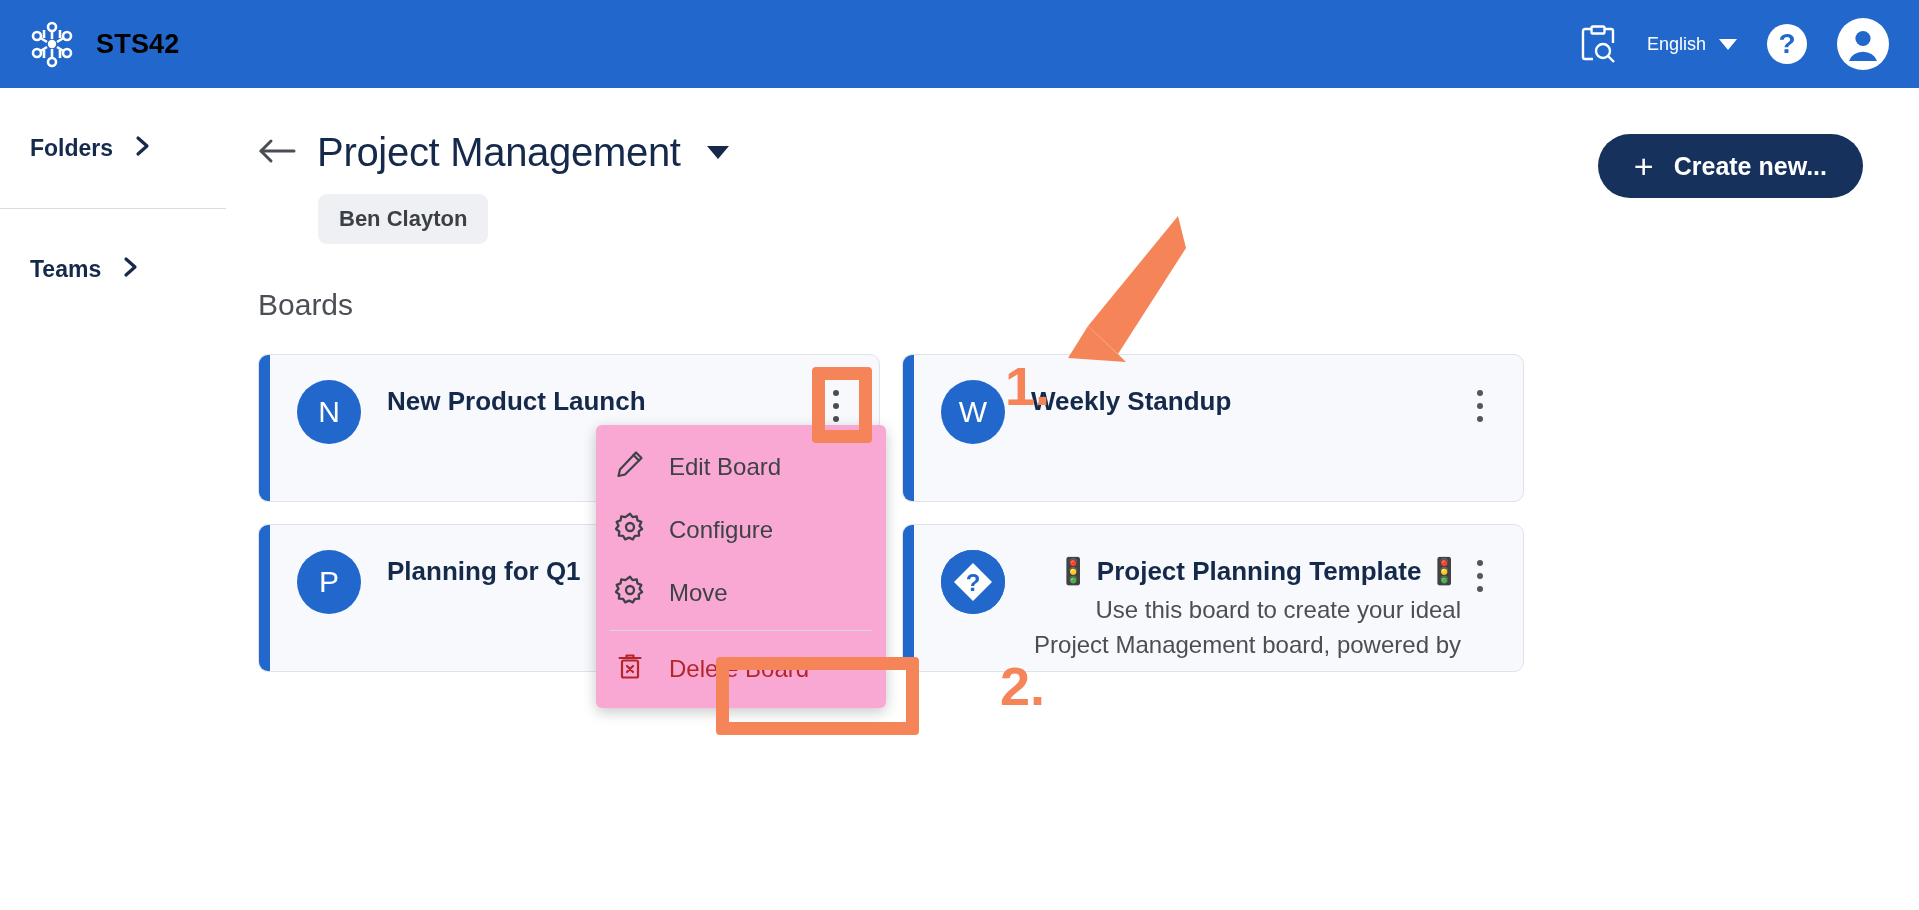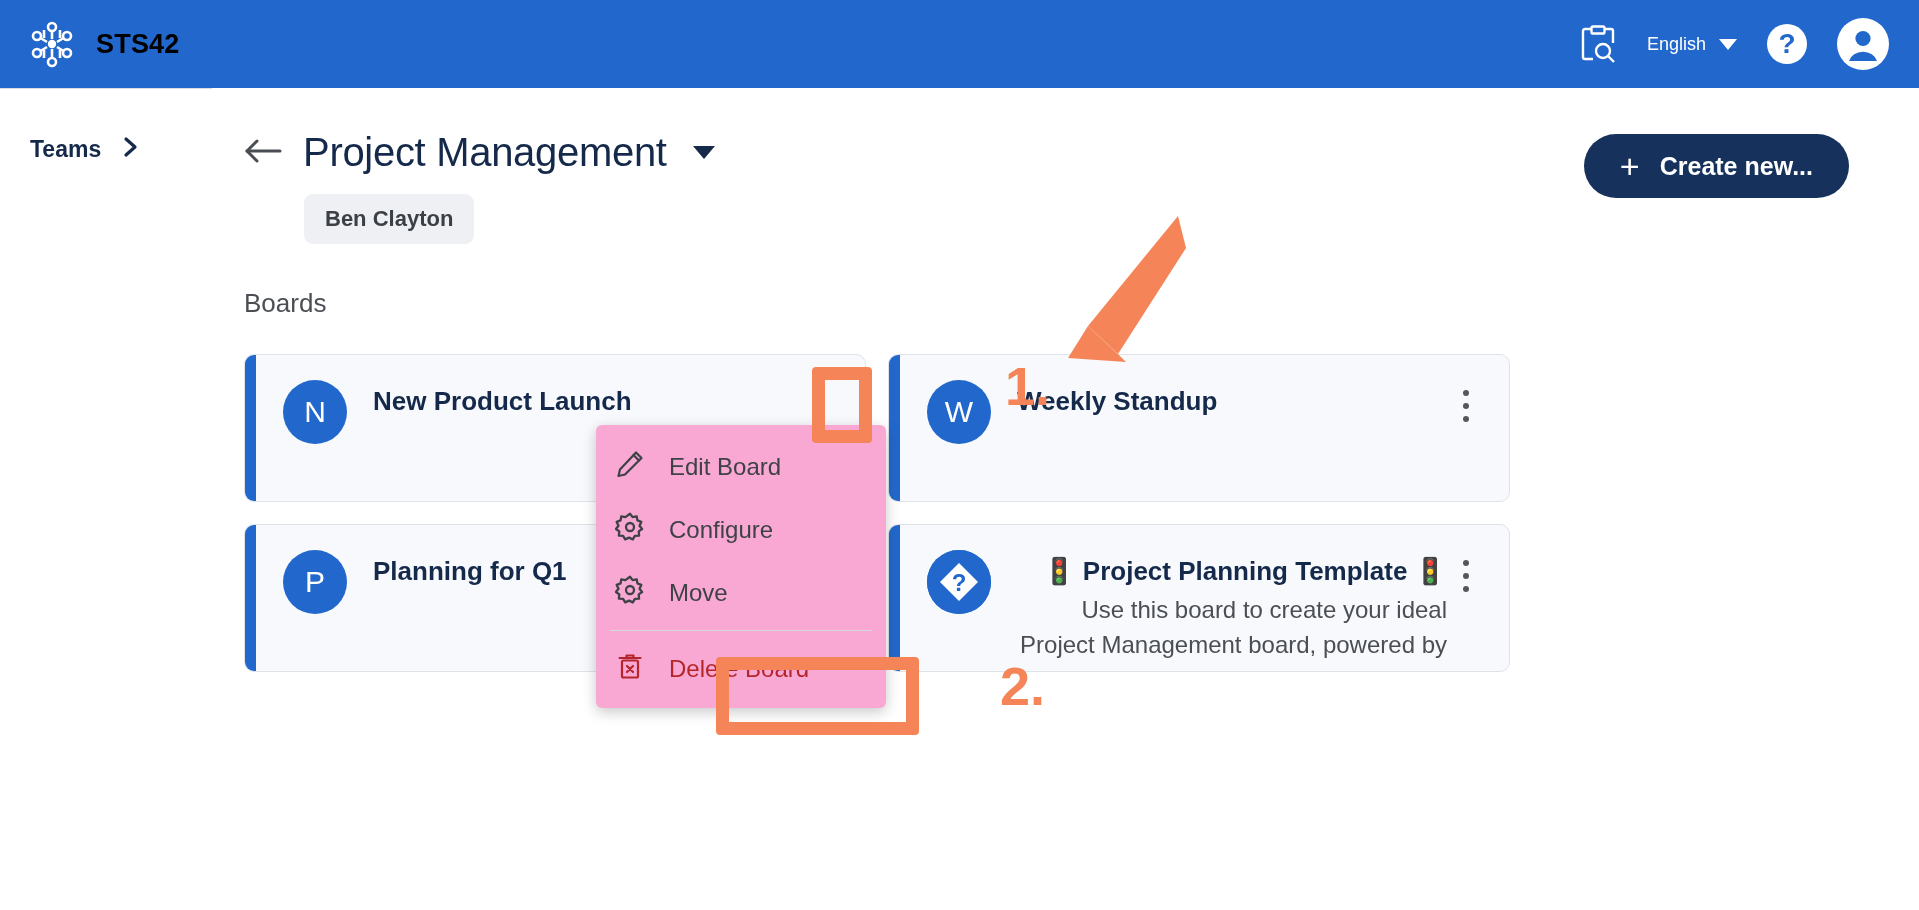--- a/index.html
+++ b/index.html
@@ -55,21 +55,21 @@
   }
   .side-item {
     display: flex; align-items: center; gap: 20px;
     height: 120px; padding-left: 30px; cursor: pointer;
   }
   .side-label { color: #15294b; font-size: 23px; font-weight: 700; }
   .side-div { height: 1px; background: #d8dde3; }
 
   
   .main {
-    position: absolute; left: 212px; top: 88px;
+    position: absolute; left: 226px; top: 88px;
     width: 1689px; height: 822px; background: #ffffff;
   }
   .title-row {
     display: flex; align-items: center; gap: 20px;
     padding: 42px 0 0 31px;
   }
   .back-arrow { cursor: pointer; }
   .page-title { color: #15294b; font-size: 40px; font-weight: 400; letter-spacing: -.3px; }
   .title-caret {
     width: 0; height: 0; margin-left: 6px;
@@ -79,21 +79,21 @@
     cursor: pointer;
   }
   .chip-row { padding: 19px 13px 0 92px; }
   .owner-chip {
     display: inline-block; background: #eef0f4; color: #3b3f46;
     border-radius: 9px; padding: 12px 21px;
     font-size: 22px; font-weight: 700; cursor: pointer;
   }
   .section-label {
     padding: 44px 0 0 32px; color: #4b4f55;
-    font-size: 26px; font-weight: 400;
+    font-size: 30px; font-weight: 400;
   }
 
   .create-btn {
     position: absolute; right: 52px; top: 46px;
     background: #16325c; color: #ffffff;
     border: none; border-radius: 40px;
     height: 64px; padding: 0 36px;
     display: flex; align-items: center; gap: 20px;
     font-size: 25px; font-weight: 700;
     font-family: "Liberation Sans", sans-serif;
@@ -218,20 +218,28 @@
     <span class="avatar-circle">
       <svg width="46" height="46" viewBox="0 0 46 46">
         <circle cx="23" cy="17.5" r="7.6" fill="#2268cc"></circle>
         <path d="M9 40 a14.5 12.5 0 0 1 28 0 z" fill="#2268cc"></path>
       </svg>
     </span>
   </div>
 </div>
 
 <div class="sidebar">
+  <div class="side-item">
+    <span class="side-label">Folders</span>
+    <span>
+      <svg width="20" height="26" viewBox="0 0 20 26" fill="none" stroke="#15294b" stroke-width="3.2" stroke-linecap="round" stroke-linejoin="round">
+        <path d="M5 5 L14 13 L5 21"></path>
+      </svg>
+    </span>
+  </div>
   <div class="side-div"></div>
   <div class="side-item">
     <span class="side-label">Teams</span>
     <span>
       <svg width="20" height="26" viewBox="0 0 20 26" fill="none" stroke="#15294b" stroke-width="3.2" stroke-linecap="round" stroke-linejoin="round">
         <path d="M5 5 L14 13 L5 21"></path>
       </svg>
     </span>
   </div>
 </div>

